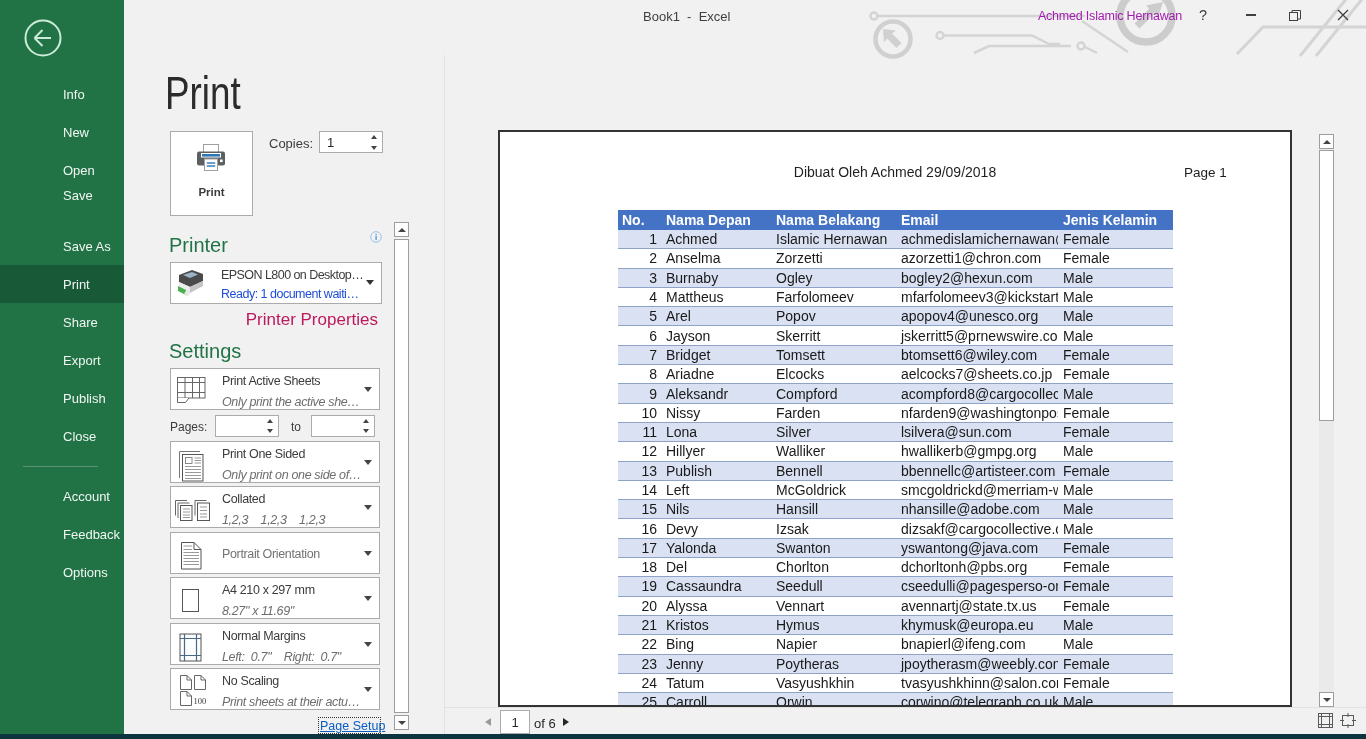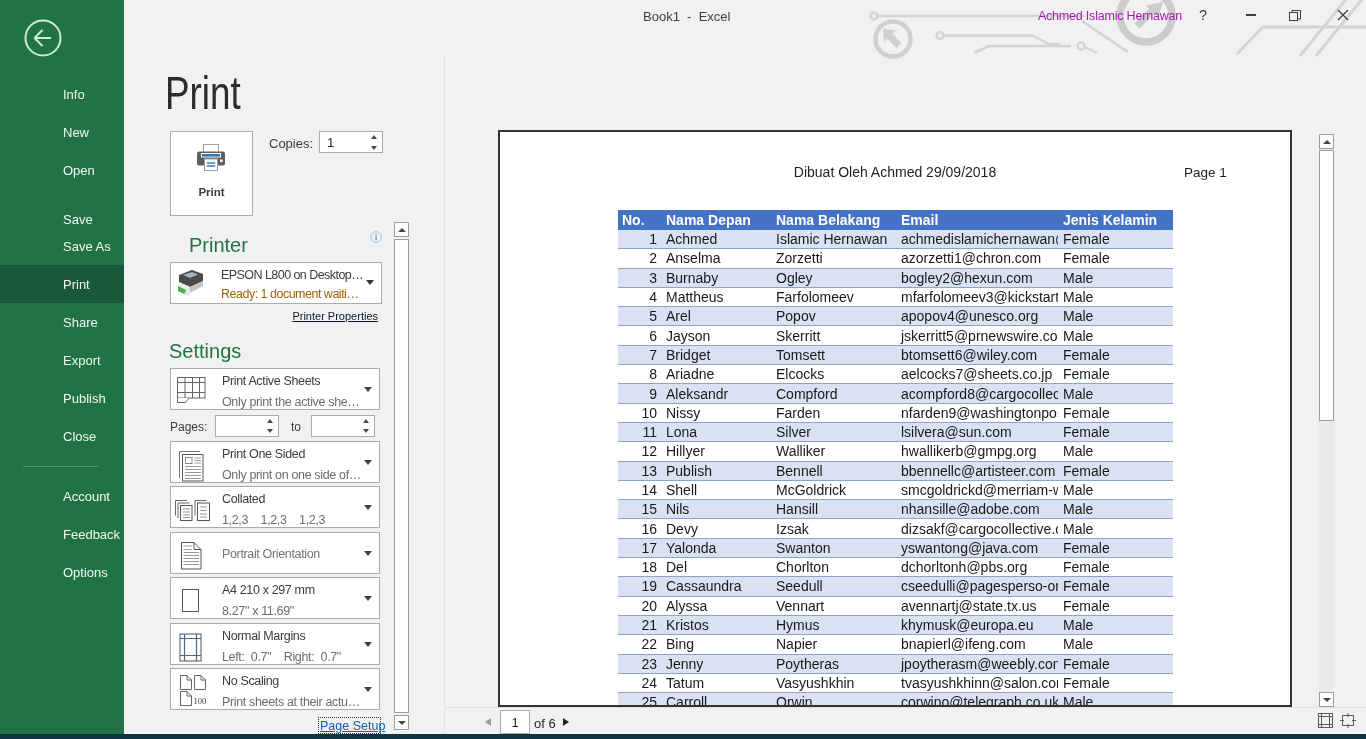--- a/index.html
+++ b/index.html
@@ -7,21 +7,21 @@
   body { font-family:"Liberation Sans", sans-serif; background:#f1f1f1; position:relative; }
   .abs { position:absolute; }
   
   #sidebar { left:0; top:0; width:124px; height:739px; background:#217346; }
   .mi { position:absolute; left:26px; width:98px; font-size:13px; color:#f0f7f2;margin-left:37px; }
   #selrow { position:absolute; left:0; width:124px; height:38px; background:#185a38; }
   
   .box { position:absolute; background:#fff; border:1px solid #ababab; }
   .dd { position:absolute; left:170px; width:210px; height:42px; background:#fff; border:1px solid #ababab; }
   .l1 { position:absolute; left:51px; top:4.5px; font-size:12.5px; letter-spacing:-0.35px; color:#3b3b3b; white-space:nowrap; }
-  .l2 { position:absolute; left:51px; top:25.5px; font-size:12.5px; letter-spacing:-0.35px; color:#6d6d6d; white-space:nowrap; }
+  .l2 { position:absolute; left:51px; top:25.5px; font-size:12.5px; letter-spacing:-0.35px; color:#6d6d6d; white-space:nowrap;font-style:italic; }
   .lc { position:absolute; left:51px; top:14px; font-size:12.5px; letter-spacing:-0.35px; color:#737373; white-space:nowrap; }
   .dar { position:absolute; right:7px; top:18px; width:0; height:0; border-left:4px solid transparent; border-right:4px solid transparent; border-top:5px solid #444; }
   .grn { color:#217346; font-size:20px; }
   
   .sbtn { position:absolute; width:15px; height:15px; background:#fdfdfd; border:1px solid #9d9d9d; }
   .tri-u { position:absolute; left:3px; top:5px; width:0; height:0; border-left:4px solid transparent; border-right:4px solid transparent; border-bottom:4px solid #444; }
   .tri-d { position:absolute; left:3px; top:5px; width:0; height:0; border-left:4px solid transparent; border-right:4px solid transparent; border-top:4px solid #444; }
   .thumb { position:absolute; width:15px; background:#fff; border:1px solid #9d9d9d; }
   
   #tbl { position:absolute; left:118px; top:77.5px; width:555px; }
@@ -76,21 +76,21 @@
 
 <div class="abs" id="sidebar"></div>
 <div id="selrow" style="top:265px;"></div>
 <svg class="abs" style="left:24px;top:19px" width="38" height="38" viewBox="0 0 38 38">
   <circle cx="19" cy="19" r="17.5" fill="none" stroke="#cde9d8" stroke-width="2"></circle>
   <path d="M10.5 19 H27 M10.5 19 l8 -8 M10.5 19 l8 8" fill="none" stroke="#cde9d8" stroke-width="2"></path>
 </svg>
 <div class="mi" style="top:87px;">Info</div>
 <div class="mi" style="top:125px;">New</div>
 <div class="mi" style="top:163px;">Open</div>
-<div class="mi" style="top:212px;">Save</div>
+<div class="mi" style="top:188px;">Save</div>
 <div class="mi" style="top:239px;">Save As</div>
 <div class="mi" style="top:277px;">Print</div>
 <div class="mi" style="top:315px;">Share</div>
 <div class="mi" style="top:353px;">Export</div>
 <div class="mi" style="top:391px;">Publish</div>
 <div class="mi" style="top:429px;">Close</div>
 <div class="abs" style="left:23px;top:466px;width:75px;height:1px;background:#5b9378;"></div>
 <div class="mi" style="top:489px;">Account</div>
 <div class="mi" style="top:527px;">Feedback</div>
 <div class="mi" style="top:565px;">Options</div>
@@ -109,39 +109,39 @@
   <rect x="9.8" y="21.3" width="8.4" height="1.4" fill="#2e75b6"></rect>
 </svg>
 <div class="abs" style="left:170px;top:186px;width:83px;text-align:center;font-size:11.5px;font-weight:700;color:#3b3b3b;">Print</div>
 
 <div class="abs" style="left:269px;top:136px;font-size:13px;color:#3b3b3b;">Copies:</div>
 <div class="box" style="left:319px;top:131px;width:64px;height:22px;"></div>
 <div class="abs" style="left:327px;top:135px;font-size:13px;color:#262626;">1</div>
 <div class="abs" style="left:371px;top:135px;width:0;height:0;border-left:3.5px solid transparent;border-right:3.5px solid transparent;border-bottom:4px solid #444;"></div>
 <div class="abs" style="left:371px;top:146px;width:0;height:0;border-left:3.5px solid transparent;border-right:3.5px solid transparent;border-top:4px solid #444;"></div>
 
-<div class="abs grn" style="left:169px;top:234px;margin-left:20px;">Printer</div>
+<div class="abs grn" style="left:169px;top:234px;">Printer</div>
 <svg class="abs" style="left:370px;top:231px" width="12" height="12" viewBox="0 0 12 12">
   <circle cx="6" cy="6" r="5.3" fill="none" stroke="#9dc3e6" stroke-width="1"></circle>
   <rect x="5.4" y="2.8" width="1.4" height="1.4" fill="#5b9bd5"></rect>
   <rect x="5.4" y="5" width="1.4" height="4.2" fill="#5b9bd5"></rect>
 </svg>
 <div class="box" style="left:170px;top:262px;width:212px;height:42px;"></div>
 <svg class="abs" style="left:176px;top:269px" width="29" height="28" viewBox="0 0 29 28">
   <polygon points="3,6 16,1 27,5 27,12 14,18 3,13" fill="#4a4a4a"></polygon>
   <polygon points="7,6 16,3 22,5.5 14,9" fill="#9db3c8"></polygon>
   <polygon points="3,13 14,18 14,24 3,18" fill="#ececec"></polygon>
   <polygon points="14,18 27,12 27,17 14,24" fill="#c4c4c4"></polygon>
   <polygon points="2,17 10,21 10,26 2,22" fill="#4caf50"></polygon>
   <circle cx="11" cy="24.5" r="2.5" fill="#e8e8e8"></circle>
 </svg>
 <div class="abs" style="left:221px;top:267.5px;font-size:12.5px;letter-spacing:-0.55px;color:#3b3b3b;white-space:nowrap;">EPSON L800 on Desktop…</div>
-<div class="abs" style="left:221px;top:286.5px;font-size:12.5px;letter-spacing:-0.5px;color:#a16207;white-space:nowrap;">Ready: 1 document waiti…</div>
+<div class="abs" style="left:221px;top:286.5px;font-size:12.5px;letter-spacing:-0.5px;color:#1d4ed8;white-space:nowrap;">Ready: 1 document waiti…</div>
 <div class="abs" style="left:366px;top:280px;width:0;height:0;border-left:4.5px solid transparent;border-right:4.5px solid transparent;border-top:5.5px solid #333;"></div>
-<div class="abs" style="right:988px;top:309.5px;font-size:11px;color:#0f172a;text-decoration:underline;white-space:nowrap;">Printer Properties</div>
+<div class="abs" style="right:988px;top:309.5px;font-size:17px;color:#be185d;white-space:nowrap;">Printer Properties</div>
 
 <div class="abs grn" style="left:169px;top:340px;">Settings</div>
 
 <div class="dd" style="top:368px;">
   <svg style="position:absolute;left:5px;top:7px" width="30" height="28" viewBox="0 0 30 28">
     <rect x="1.5" y="1.5" width="27.5" height="20.5" fill="#fff" stroke="#666"></rect>
     <path d="M1.5 6.5 H29 M1.5 16.5 H29 M9 1.5 V22 M16.5 1.5 V22 M23.5 1.5 V22" stroke="#666" fill="none"></path>
     <path d="M1.5 22 V26.5 H9.5 L13 22" fill="#fff" stroke="#666"></path>
   </svg>
   <div class="l1">Print Active Sheets</div>
@@ -342,21 +342,21 @@
         </div>
 <div class="trow odd">
           <div class="c1">13</div>
           <div class="c2">Publish</div>
           <div class="c3">Bennell</div>
           <div class="c4">bbennellc@artisteer.com</div>
           <div class="c5">Female</div>
         </div>
 <div class="trow even">
           <div class="c1">14</div>
-          <div class="c2">Shell</div>
+          <div class="c2">Left</div>
           <div class="c3">McGoldrick</div>
           <div class="c4">smcgoldrickd@merriam-webster.com</div>
           <div class="c5">Male</div>
         </div>
 <div class="trow odd">
           <div class="c1">15</div>
           <div class="c2">Nils</div>
           <div class="c3">Hansill</div>
           <div class="c4">nhansille@adobe.com</div>
           <div class="c5">Male</div>

